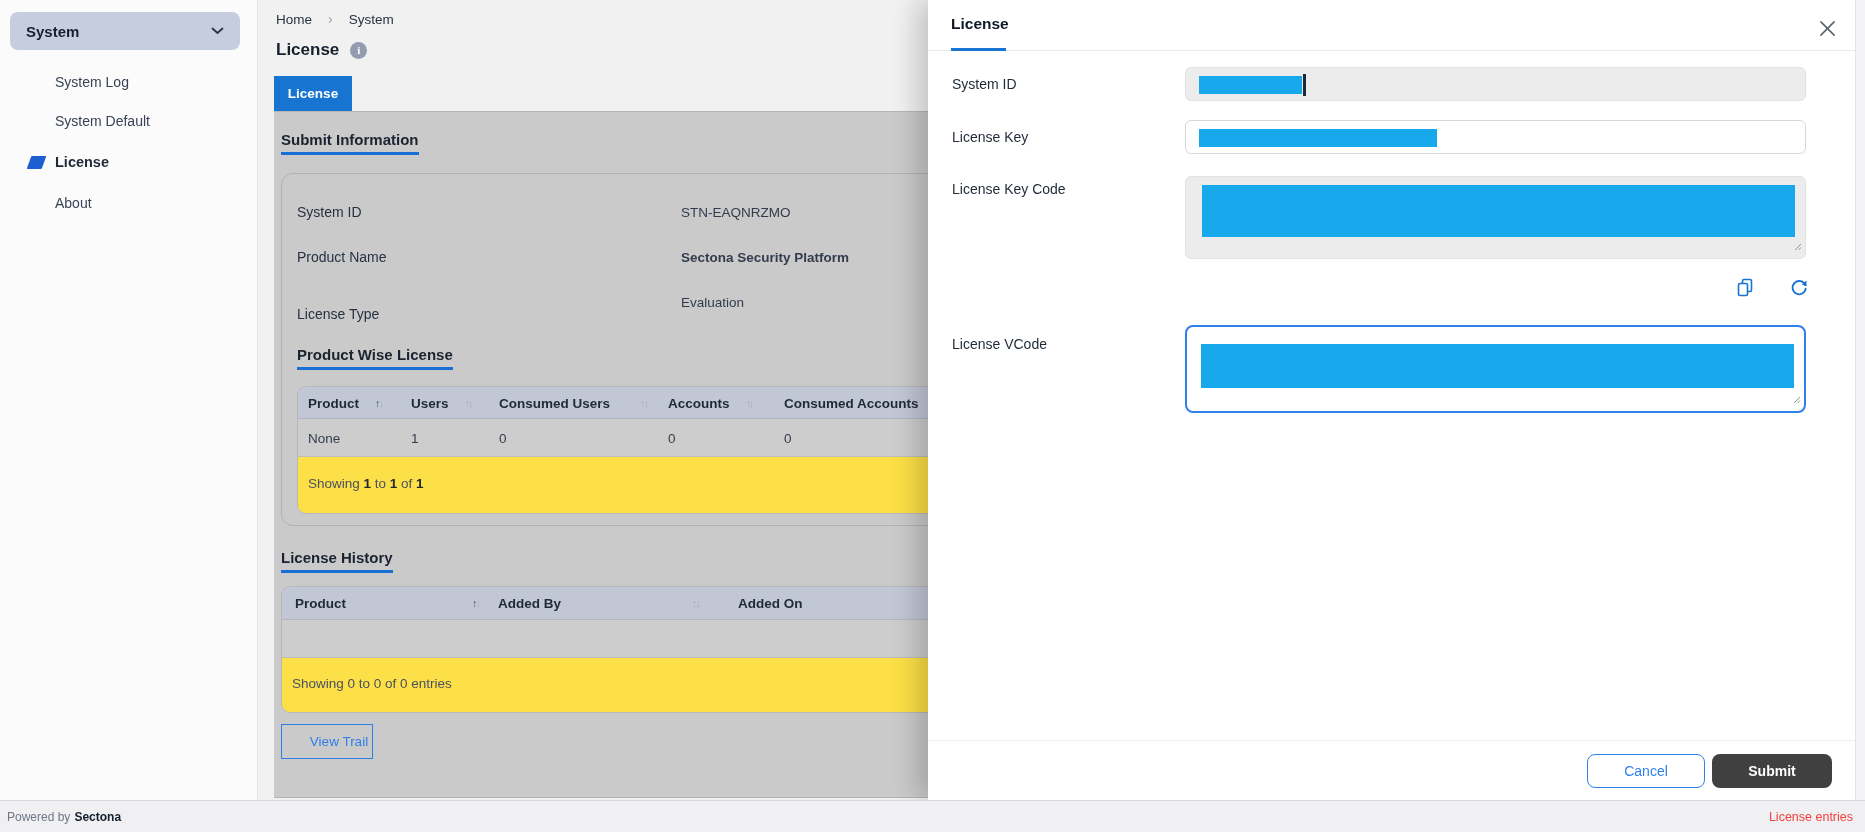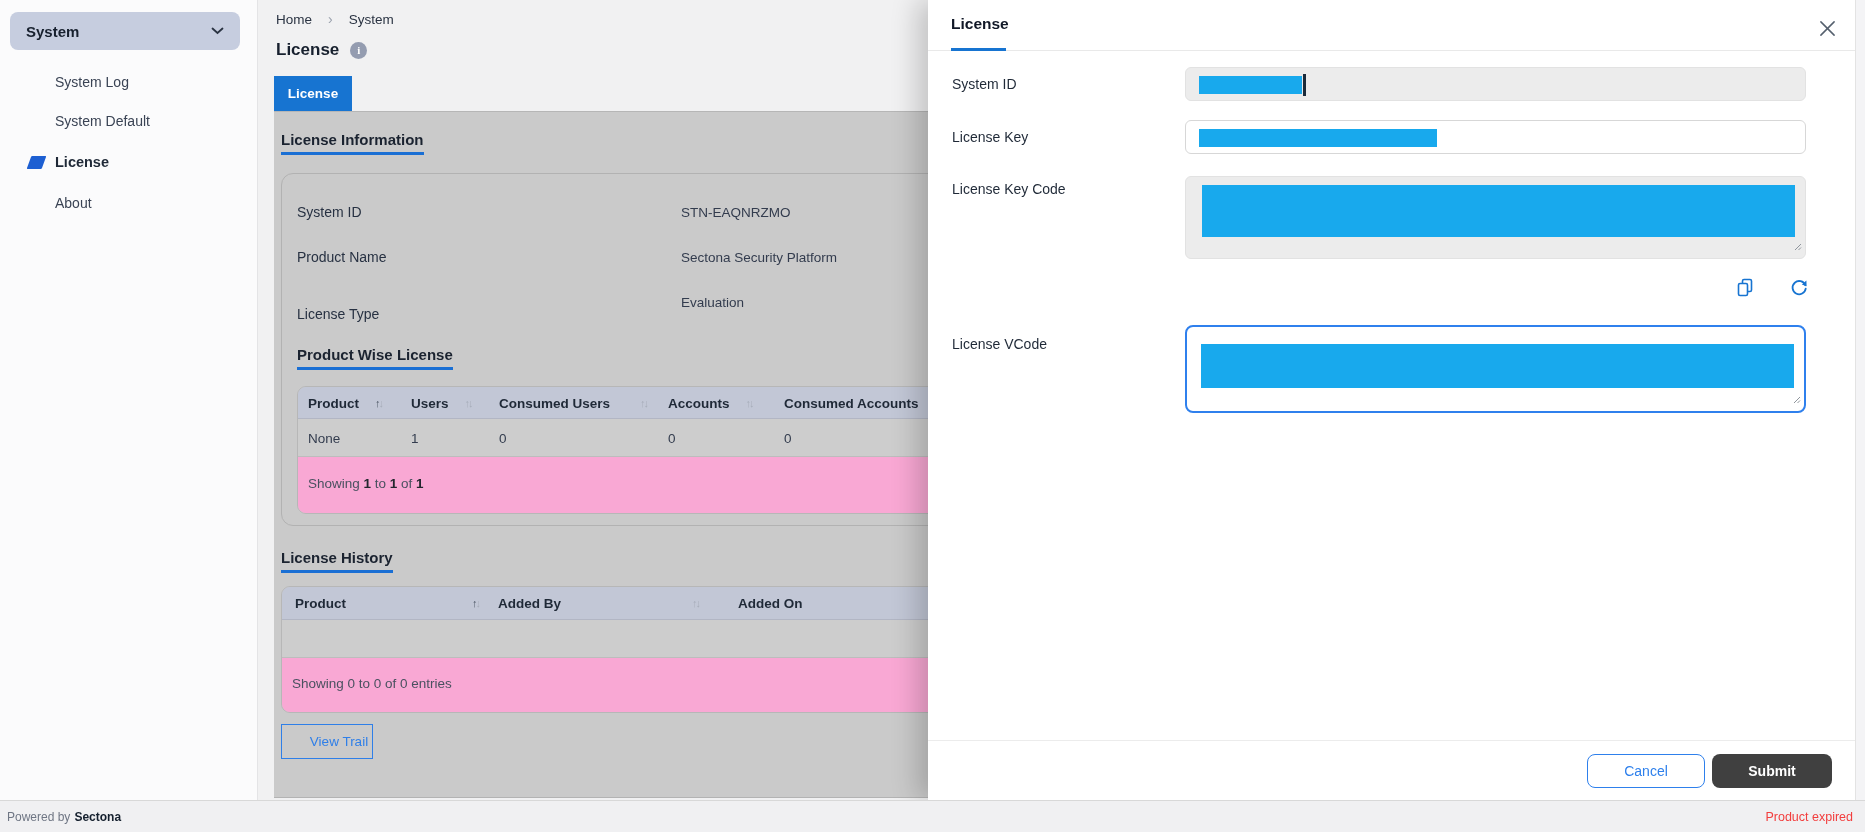--- a/index.html
+++ b/index.html
@@ -45,21 +45,21 @@
   .tbl { position:absolute; border:1px solid #b7b7b7; border-radius:9px; overflow:hidden; }
   .tbl-head { position:relative; height:32px; background:#c2c7d6; border-bottom:1px solid #b2b6c4; }
   .tbl-head .th { position:absolute; top:0; height:32px; display:flex; align-items:center; gap:16px;
     font-size:13.5px; font-weight:bold; color:#1f2937; cursor:pointer; white-space:nowrap; }
   .sort { display:inline-flex; font-size:11px; letter-spacing:-2px; line-height:1; cursor:pointer; }
   .sort .up { color:#4b5563; } .sort .dn { color:#a7adba; }
   .sort.idle .up { color:#a7adba; }
   .tbl-row { position:relative; height:38px; background:#cdcdcd; border-bottom:1px solid #bdbdbd; }
   .tbl-row .td { position:absolute; top:0; height:38px; display:flex; align-items:center;
     font-size:13.5px; color:#333c4e; }
-  .tbl-foot { position:relative; background:#f9a8d4; font-size:13.5px; color:#4a5160; }
+  .tbl-foot { position:relative; background:#fde047; font-size:13.5px; color:#4a5160; }
   .tbl-foot .txt { position:absolute; left:10px; }
   .tbl-foot b { color:#23272e; }
   .view-trail { position:absolute; left:7px; top:612px; width:92px; height:35px;
     border:1px solid #2f7fe8; border-radius:0; background:transparent; color:#2f7fe8;
     font-size:13.5px; font-family:inherit; cursor:pointer;padding-left:24px; }
   
   .footer { position:absolute; left:0; top:800px; width:1865px; height:32px;
     background:#f0f0f2; border-top:1px solid #d8d8d8; display:flex; align-items:center;
     padding:0 12px 0 7px; z-index:6; font-size:12px; }
   .powered { color:#6f7684; }
@@ -115,27 +115,27 @@
   <span>System</span>
 </div>
 <div class="page-title-row">
   <span class="page-title">License</span>
   <span class="info-icon">i</span>
 </div>
 <div class="tab">License</div>
 
 <div class="panel">
 
-  <div class="sec-heading" style="left:7px; top:19px;">License Information</div>
+  <div class="sec-heading" style="left:7px; top:19px;">Submit Information</div>
 
   <div class="card1">
     <span class="fld-label" style="top:30px;">System ID</span>
     <span class="fld-value" style="top:31px;">STN-EAQNRZMO</span>
     <span class="fld-label" style="top:75px;">Product Name</span>
-    <span class="fld-value" style="top:76px;">Sectona Security Platform</span>
+    <span class="fld-value" style="top:76px;font-weight:bold;">Sectona Security Platform</span>
     <span class="fld-label" style="top:132px;">License Type</span>
     <span class="fld-value" style="top:121px;">Evaluation</span>
 
     <div class="sec-heading" style="left:15px; top:172px;">Product Wise License</div>
 
     <div class="tbl" style="left:15px; top:212px; width:920px;">
       <div class="tbl-head">
         <span class="th" style="left:10px;">
           <span>Product</span>
           <span class="sort">
@@ -273,14 +273,14 @@
     <button class="btn-cancel">Cancel</button>
     <button class="btn-submit">Submit</button>
   </div>
 </div>
 
 <div class="scroll-track"></div>
 
 <div class="footer">
   <span class="powered">Powered by</span>
   <span class="brand">Sectona</span>
-  <span class="lic-expired">Product expired</span>
+  <span class="lic-expired">License entries</span>
 </div>
 
 </body></html>

